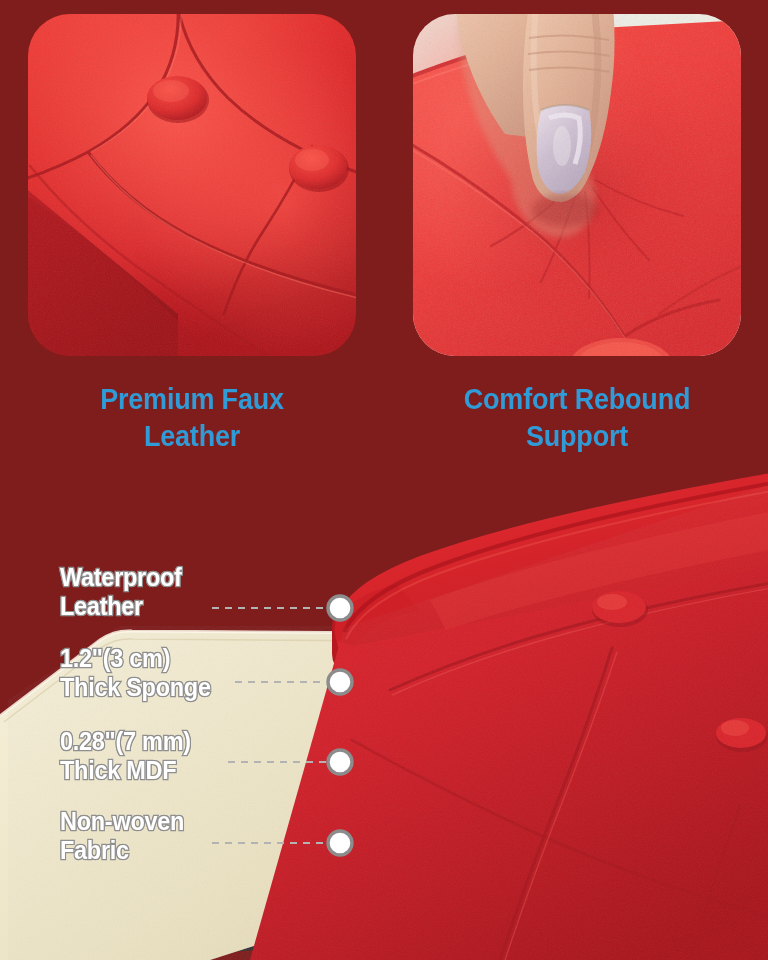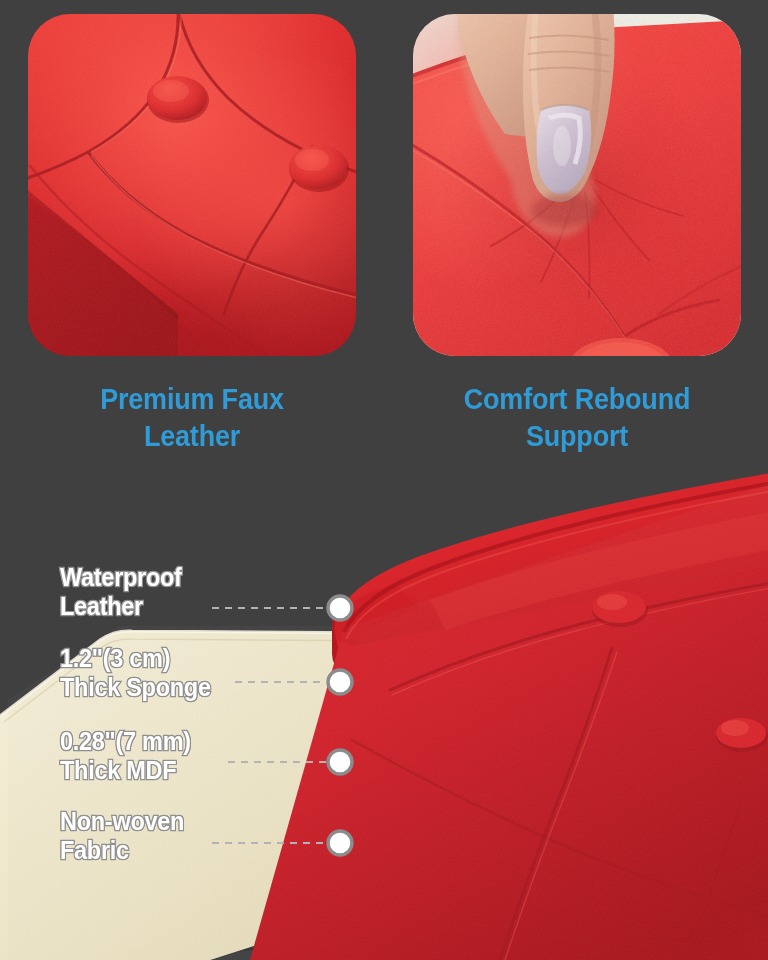--- a/index.html
+++ b/index.html
@@ -15,21 +15,21 @@
     overflow: hidden;
     font-family: "Liberation Sans", sans-serif;
     -webkit-font-smoothing: antialiased;
   }
 
   .stage {
     position: absolute;
     inset: 0;
     width: 768px;
     height: 960px;
-    background: #404040;
+    background: #7f1d1d;
   }
 
   
   .photo-panel {
     position: absolute;
     border-radius: 42px;
     overflow: hidden;
   }
   #panel-left  { left: 28px;  top: 14px; width: 328px; height: 342px; }
   #panel-right { left: 413px; top: 14px; width: 328px; height: 342px; }

